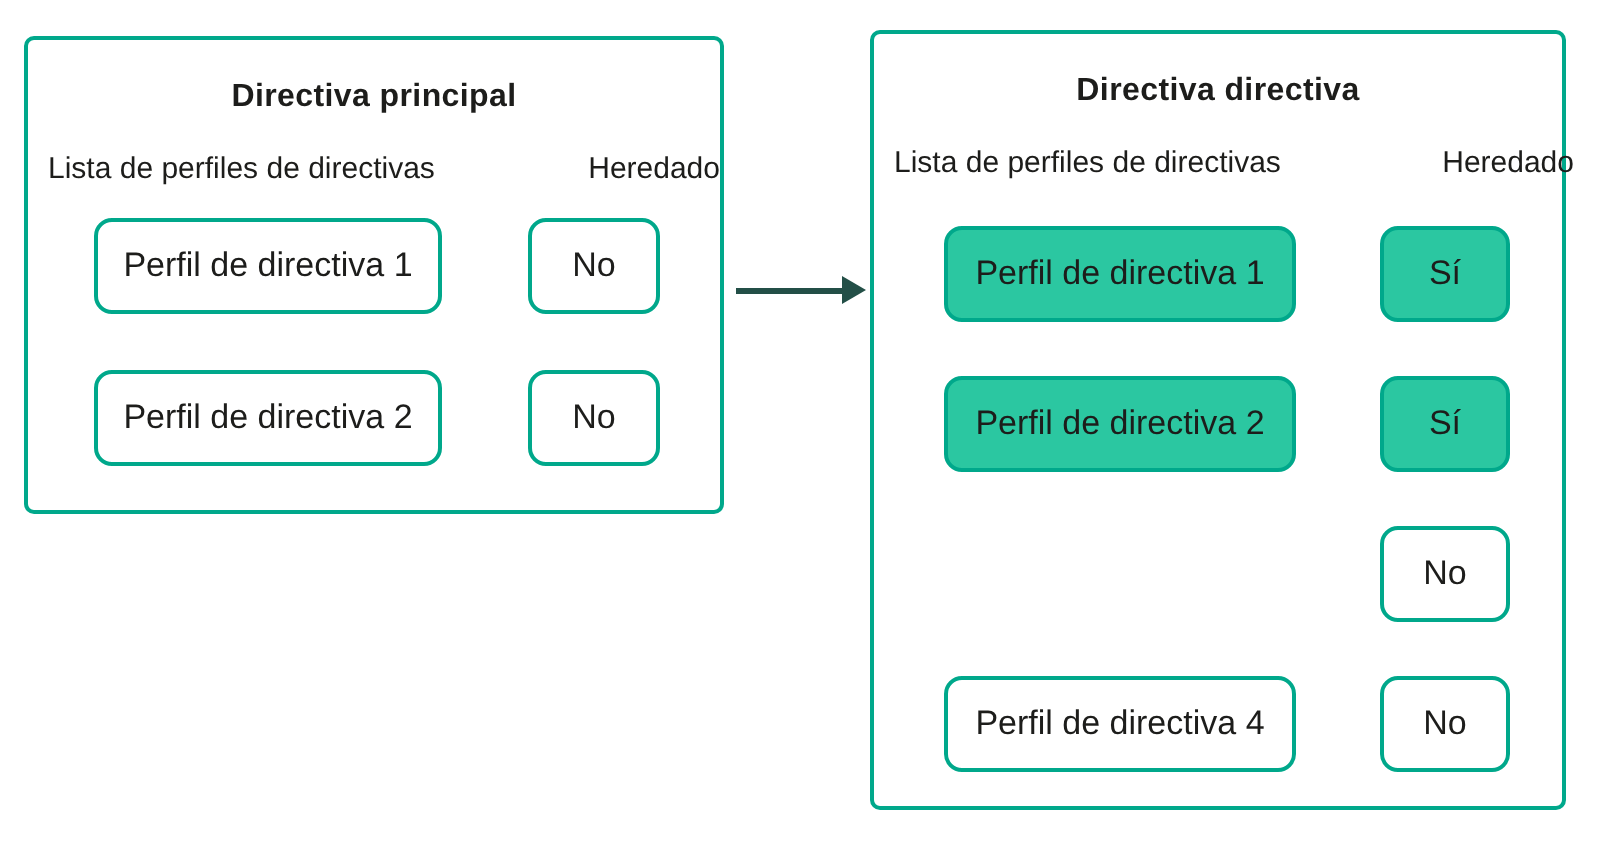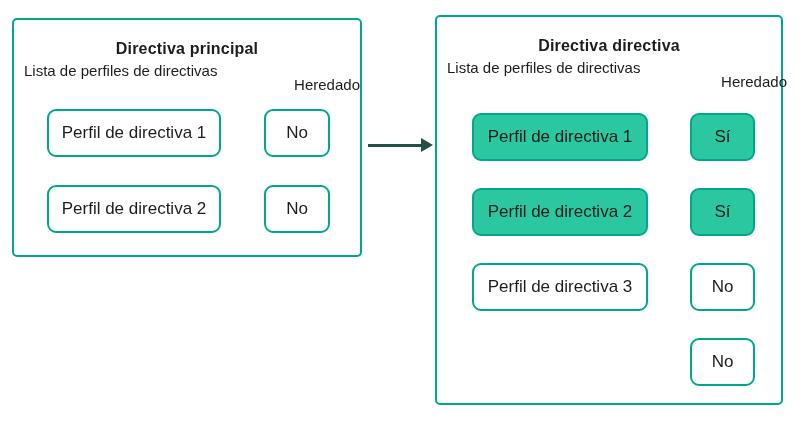--- a/index.html
+++ b/index.html
@@ -34,21 +34,21 @@
     font-size: 16px;
     font-weight: bold;
     letter-spacing: 0.2px;
   }
   .col-label {
     position: absolute;
     font-size: 15px;
     line-height: 19px;
     white-space: nowrap;
   }
-  .list-label { left: 10px; top: 41px; }
+  .list-label { left: 10px; top: 55px; }
   .inh-label  { top: 55px; text-align: right; }
   #panel-primary   .inh-label { left: 218px; width: 128px; }
   #panel-secondary .inh-label { left: 222px; width: 128px; }
 
   .cell {
     position: absolute;
     box-sizing: border-box;
     border: 2px solid #00a88b;
     border-radius: 9px;
     background: #ffffff;
@@ -128,19 +128,19 @@
     <div class="panel-title">Directiva directiva</div>
     <div class="col-label list-label">Lista de perfiles de directivas</div>
     <div class="col-label inh-label">Heredado</div>
 
     <div class="cell profile-cell row-0 highlight">Perfil de directiva 1</div>
     <div class="cell inh-cell row-0 highlight">Sí</div>
 
     <div class="cell profile-cell row-1 highlight">Perfil de directiva 2</div>
     <div class="cell inh-cell row-1 highlight">Sí</div>
 
-    <div class="cell profile-cell row-2">Perfil de directiva 3</div>
     <div class="cell inh-cell row-2">No</div>
 
+    <div class="cell profile-cell row-3">Perfil de directiva 4</div>
     <div class="cell inh-cell row-3">No</div>
   </div>
 
 </div>
 
 </body></html>

